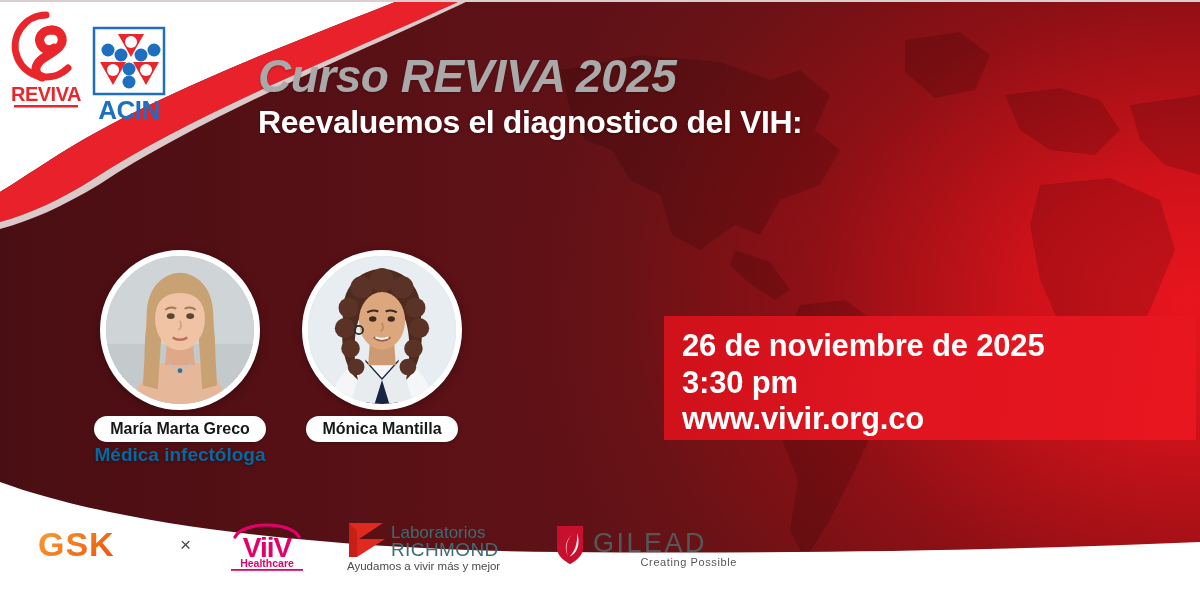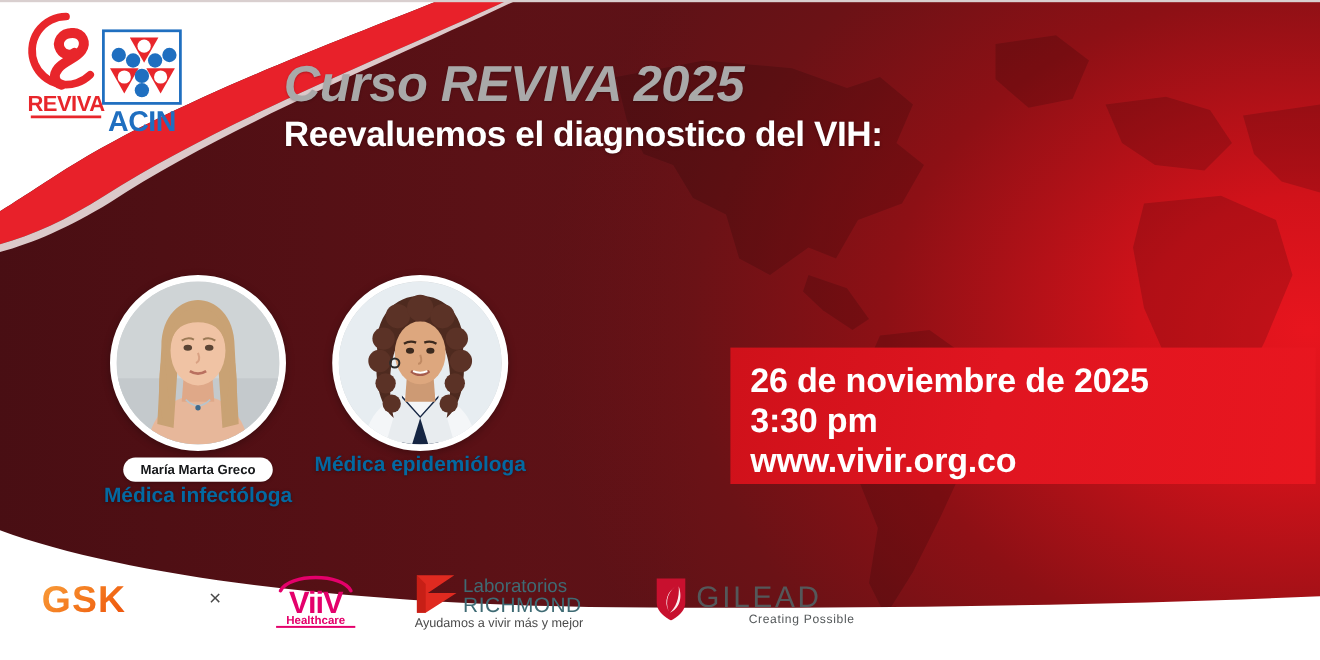--- a/index.html
+++ b/index.html
@@ -36,21 +36,21 @@
   .corner-wrap svg{display:block;}
 
   
   .footer-wrap{position:absolute;left:0;bottom:0;width:1200px;height:170px;}
   .footer-wrap svg{display:block;}
 
   
   .top-hair{position:absolute;left:0;top:0;width:1200px;height:2px;background:#d9cfcf;z-index:40;}
 
   
-  .logo-reviva{position:absolute;left:22px;top:8px;width:76px;height:104px;z-index:20;}
+  .logo-reviva{position:absolute;left:8px;top:8px;width:76px;height:104px;z-index:20;}
   .logo-acin{position:absolute;left:88px;top:24px;width:82px;height:104px;z-index:20;}
   .logo-reviva svg,.logo-acin svg{display:block;}
 
   
   .headings{position:absolute;left:258px;top:52px;width:620px;z-index:25;}
   .h-course{
     font-size:46px;font-weight:700;color:#a9a9a9;
     letter-spacing:-.5px;line-height:1.06;margin:0 0 2px 0;
     text-shadow:0 1px 2px rgba(0,0,0,.25);
     font-style:italic;
@@ -69,21 +69,21 @@
   .spk-photo{
     width:160px;height:160px;border-radius:50%;
     border:6px solid #ffffff;box-sizing:border-box;
     overflow:hidden;position:relative;
     box-shadow:0 2px 8px rgba(0,0,0,.28);
     background:#cfd2d4;
   }
   .spk-photo svg{display:block;width:100%;height:100%;}
   .spk-pill{
     margin-top:6px;background:#ffffff;border-radius:999px;
-    padding:4px 16px;font-size:12px;font-weight:700;color:#16181a;
+    padding:4px 16px;font-size:16px;font-weight:700;color:#16181a;
     white-space:nowrap;box-shadow:0 1px 3px rgba(0,0,0,.25);
   }
   .spk-role{
     margin-top:2px;font-size:19px;font-weight:700;color:#0369a1;
     white-space:nowrap;text-shadow:0 1px 3px rgba(0,0,0,.35);
   }
 
   
   .event{
     position:absolute;left:664px;top:316px;width:532px;height:124px;
@@ -92,21 +92,21 @@
   }
   .event-inner{padding:12px 0 0 18px;}
   .ev-line{
     font-size:31px;font-weight:700;color:#ffffff;line-height:1.18;
     letter-spacing:-.2px;white-space:nowrap;
   }
 
   
   .sponsors{
     position:absolute;left:0;bottom:0;width:700px;height:110px;
-    display:flex;align-items:center;gap:36px;padding-left:36px;
+    display:flex;align-items:center;gap:26px;padding-left:36px;
     box-sizing:border-box;z-index:30;
   }
   .sponsor{display:flex;align-items:center;}
   .sponsor svg{display:block;}
   .sp-x{font-size:19px;color:#4a4a4a;font-weight:400;}
 </style>
 </head>
 <body>
 
 <div id="banner">
@@ -262,21 +262,21 @@
           <path d="M64 61 q6 -3.5 12 -1" stroke="#3c2a1e" stroke-width="2.2" fill="none"></path>
           <path d="M84 60 q6 -2.5 12 1" stroke="#3c2a1e" stroke-width="2.2" fill="none"></path>
 
           <path d="M80 72 q3 8 -2 9" stroke="#c08a63" stroke-width="2" fill="none"></path>
           <path d="M71 88 q9 7 18 0" stroke="#a55b4c" stroke-width="2.6" fill="none"></path>
           <path d="M73 88 q7 3 14 0" stroke="#ffffff" stroke-width="2" fill="none"></path>
 
           <circle cx="55" cy="80" r="4.5" fill="none" stroke="#2c2c2c" stroke-width="2"></circle>
         </svg>
       </div>
-      <div class="spk-role">Médica epidemióloga</div>
+      <div class="spk-pill">Mónica Mantilla</div>
     </div>
 
   </div>
 
   <div class="event">
     <div class="event-inner">
       <div class="ev-line">26 de noviembre de 2025</div>
       <div class="ev-line">3:30 pm</div>
       <div class="ev-line">www.vivir.org.co</div>
     </div>

